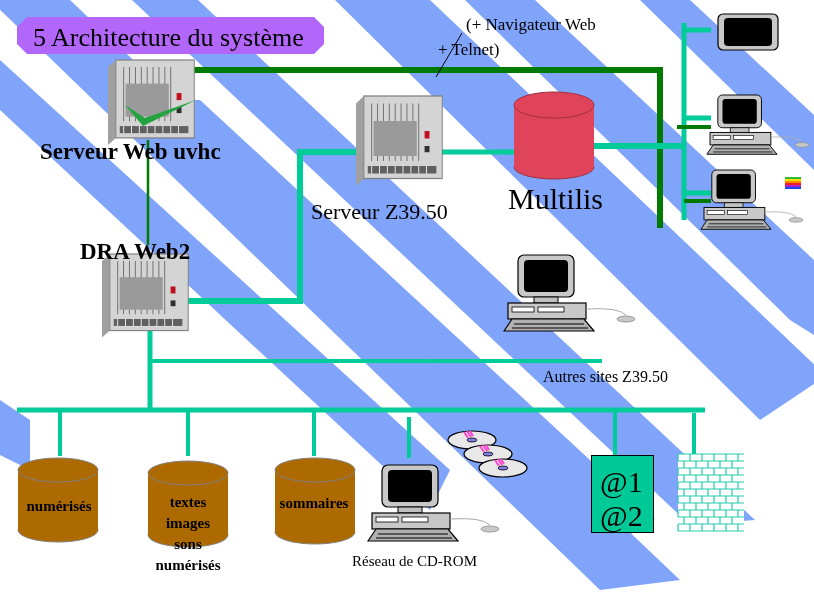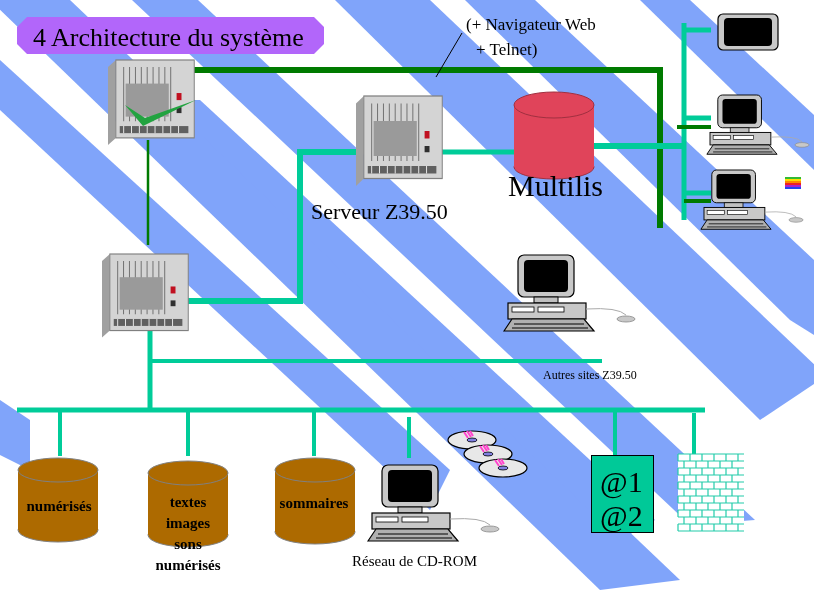--- a/index.html
+++ b/index.html
@@ -260,27 +260,29 @@
           <line x1="726" x2="726" y1="524" y2="531"></line>
           <line x1="738" x2="738" y1="524" y2="531"></line>
           <line x1="678" x2="744" y1="531" y2="531"></line>
         </g>
     </g>
   </svg>
 
   <svg class="title-badge" width="307" height="37" viewBox="0 0 307 37">
     <polygon points="10,0 297,0 307,10 307,27 297,37 10,37 0,27 0,10" fill="#b266fa"></polygon>
   </svg>
-  <div class="title-text">4 Architecture du système</div>
-
+  <div class="title-text">5 Architecture du système</div>
+
+  <div class="lbl bold" style="left:40px; top:140px; font-size:23px;">Serveur Web uvhc</div>
+  <div class="lbl bold" style="left:80px; top:240px; font-size:23px;">DRA Web2</div>
   <div class="lbl" style="left:311px; top:193px; font-size:22px;margin-top:8px;">Serveur Z39.50</div>
-  <div class="lbl" style="left:508px; top:171px; font-size:30px;">Multilis</div>
+  <div class="lbl" style="left:508px; top:184px; font-size:30px;">Multilis</div>
   <div class="lbl" style="left:466px; top:16px; font-size:17px;">(+ Navigateur Web</div>
-  <div class="lbl" style="left:476px; top:41px; font-size:17px;text-align:right;">+ Telnet)</div>
-  <div class="lbl" style="left:543px; top:369px; font-size:12px;">Autres sites Z39.50</div>
+  <div class="lbl" style="left:438px; top:41px; font-size:17px;text-align:right;">+ Telnet)</div>
+  <div class="lbl" style="left:543px; top:369px; font-size:16px;">Autres sites Z39.50</div>
   <div class="lbl" style="left:352px; top:554px; font-size:15px;text-align:center;">Réseau de CD-ROM</div>
 
   <div class="cyl-text" style="left:13px; top:495px; width:92px;">
     <div>numérisés</div>
   </div>
   <div class="cyl-text" style="left:142px; top:492px; width:92px; line-height:21px;">
     <div>textes</div>
     <div>images</div>
     <div>sons</div>
     <div>numérisés</div>

